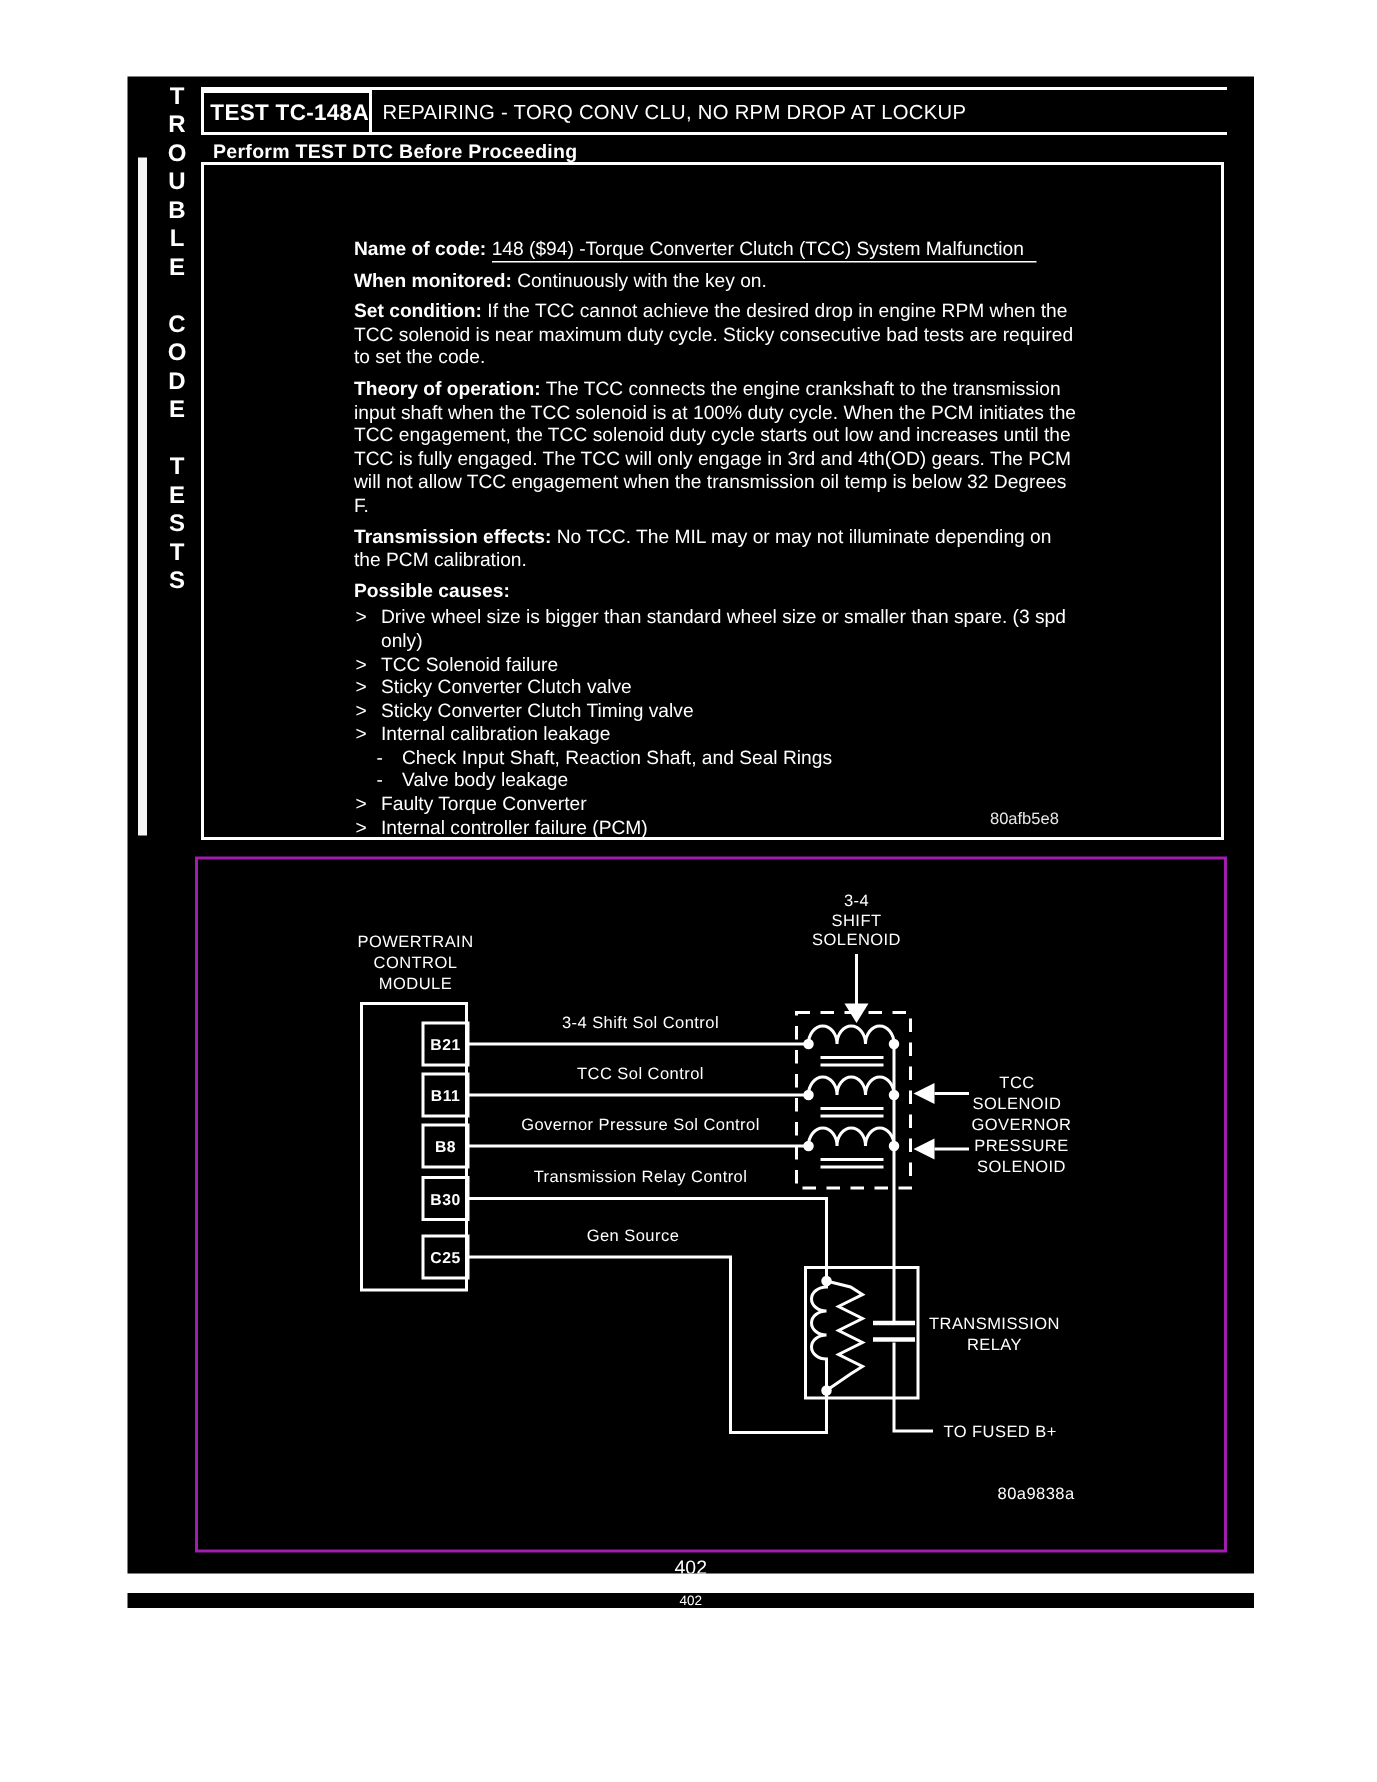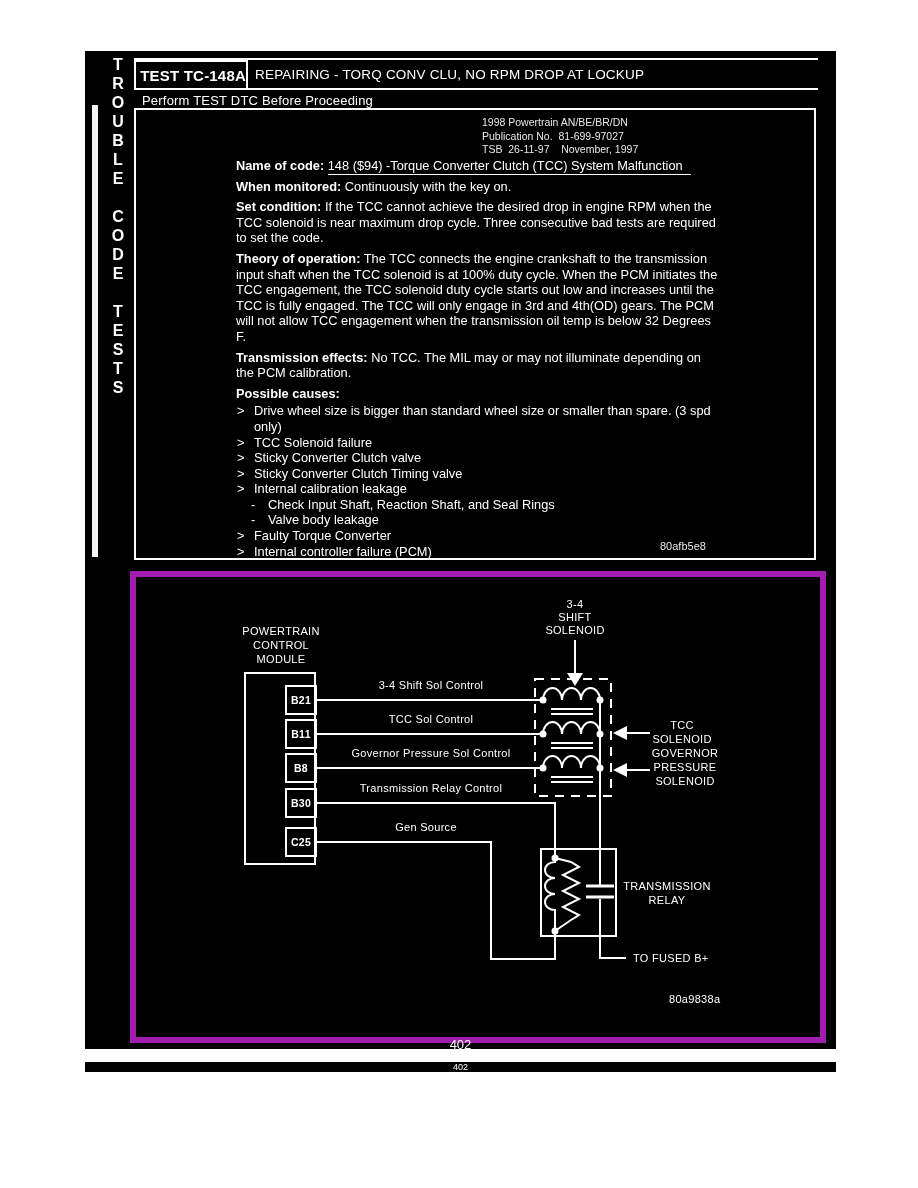--- a/index.html
+++ b/index.html
@@ -23,42 +23,42 @@
   .side-col .grp-gap{display:block;height:19px;}
   
   .top-rule{position:absolute;left:49px;top:7px;width:684px;height:2px;background:#fff;}
   .test-box{
     position:absolute;left:49px;top:9px;width:110px;height:26px;
     border:2px solid #fff;display:flex;align-items:center;justify-content:flex-end;
     font-weight:bold;font-size:15px;letter-spacing:.2px;
   }
   .hdr-title{position:absolute;left:170px;top:16px;font-weight:normal;font-size:13.5px;letter-spacing:.2px;}
   .mid-rule{position:absolute;left:49px;top:37px;width:684px;height:2px;background:#fff;}
-  .perform{position:absolute;left:57px;top:42px;font-weight:normal;font-size:13px;letter-spacing:.2px;}
+  .perform{position:absolute;left:57px;top:42px;font-weight:bold;font-size:13px;letter-spacing:.2px;}
   
   .content-box{
     position:absolute;left:49px;top:57px;width:678px;height:448px;
     border:2px solid #fff;background:#000;
   }
   .pub{position:absolute;left:346px;top:6px;font-size:10.5px;line-height:13.5px;color:#e8e8e8;}
   .pub div{white-space:pre;}
   .doc-text{position:absolute;left:100px;top:48px;width:486px;font-size:12.8px;line-height:15.6px;color:#fff;}
   .doc-text p{margin:0;}
   .doc-text p.lbl-para{margin-top:5px;}
   .doc-text b{font-weight:bold;}
   .uline{border-bottom:1.5px solid #fff;padding-right:8px;padding-bottom:1px;}
   .causes{margin:2px 0 0 0;padding:0;list-style:none;}
   .cause{position:relative;padding-left:18px;}
   .cause .mk{position:absolute;left:1px;top:0;}
   .cause.sub{margin-left:14px;}
   .fig-code-1{position:absolute;left:524px;top:430px;font-size:11px;color:#e8e8e8;}
   
   .diagram-box{
     position:absolute;left:45px;top:520px;width:684px;height:460px;
-    border:6px solid #a21caf;background:#000;
+    border:2px solid #a21caf;background:#000;
   }
   .diagram-box svg{display:block;}
   .dtext{fill:#fff;font-family:"Liberation Sans",sans-serif;font-size:11px;letter-spacing:.3px;}
   .dtext.b{font-weight:bold;font-size:10.5px;}
   .wire{stroke:#fff;stroke-width:2;fill:none;}
   .thick{stroke:#fff;stroke-width:3;fill:none;}
   .boxline{stroke:#fff;stroke-width:2;fill:none;}
   .dot{fill:#fff;}
   .arrowhead{fill:#fff;}
   
@@ -103,38 +103,33 @@
 
     <div class="top-rule"></div>
     <div class="test-box">
       <span>TEST TC-148A</span>
     </div>
     <div class="hdr-title">REPAIRING - TORQ CONV CLU, NO RPM DROP AT LOCKUP</div>
     <div class="mid-rule"></div>
     <div class="perform">Perform TEST DTC Before Proceeding</div>
 
     <div class="content-box">
-      <div class="pub">
-        <div>1998 Powertrain AN/BE/BR/DN</div>
-        <div>Publication No.  81-699-97027</div>
-        <div>TSB  26-11-97    November, 1997</div>
-      </div>
 
       <div class="doc-text">
         <p>
           <b>Name of code:</b>
           <span class="uline">148 ($94) -Torque Converter Clutch (TCC) System Malfunction</span>
         </p>
         <p class="lbl-para">
           <b>When monitored:</b>
           <span>Continuously with the key on.</span>
         </p>
         <p class="lbl-para">
           <b>Set condition:</b>
-          <span>If the TCC cannot achieve the desired drop in engine RPM when the TCC solenoid is near maximum drop cycle. Three consecutive bad tests are required to set the code.</span>
+          <span>If the TCC cannot achieve the desired drop in engine RPM when the TCC solenoid is near maximum duty cycle. Sticky consecutive bad tests are required to set the code.</span>
         </p>
         <p class="lbl-para">
           <b>Theory of operation:</b>
           <span>The TCC connects the engine crankshaft to the transmission input shaft when the TCC solenoid is at 100% duty cycle. When the PCM initiates the TCC engagement, the TCC solenoid duty cycle starts out low and increases until the TCC is fully engaged. The TCC will only engage in 3rd and 4th(OD) gears. The PCM will not allow TCC engagement when the transmission oil temp is below 32 Degrees F.</span>
         </p>
         <p class="lbl-para">
           <b>Transmission effects:</b>
           <span>No TCC. The MIL may or may not illuminate depending on the PCM calibration.</span>
         </p>
         <p class="lbl-para">

